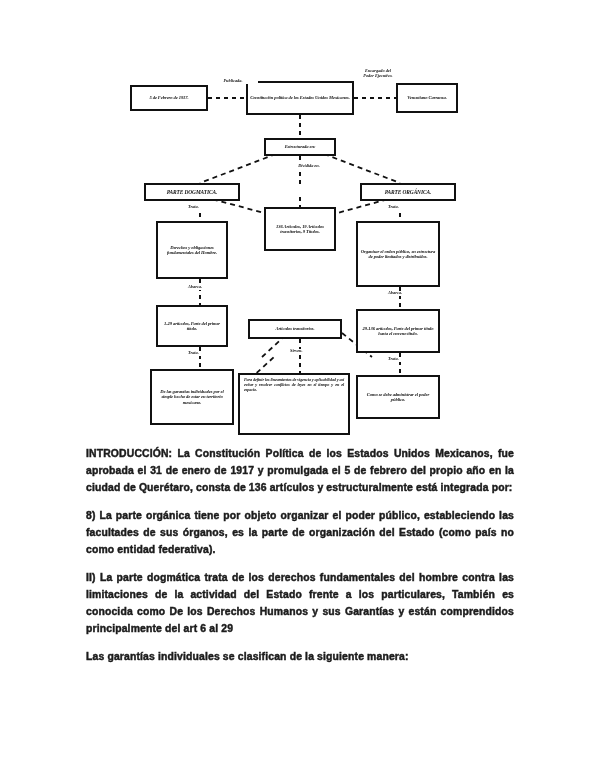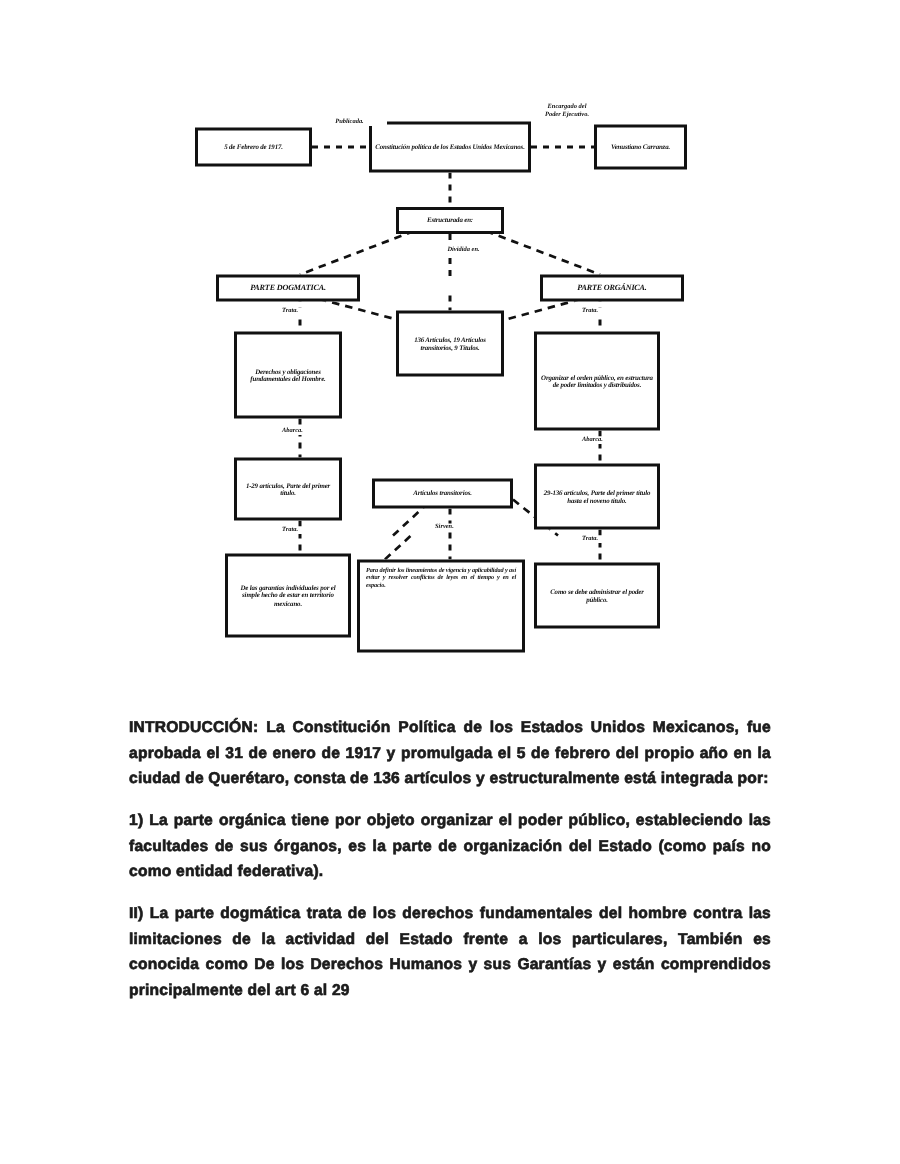--- a/index.html
+++ b/index.html
@@ -79,21 +79,21 @@
     background: #ffffff;
     padding: 0 1px;
     z-index: 4;
     white-space: pre-line;
   }
 
   
   #body-text {
     position: absolute;
     left: 86px;
-    top: 477px;
+    top: 445px;
     width: 428px;
   }
   .para {
     font-family: "Liberation Sans", "DejaVu Sans", sans-serif;
     font-weight: 700;
     font-size: 10.4px;
     line-height: 17px;
     text-align: justify;
     color: #1c1c1c;
     margin: 0 0 11px 0;
@@ -232,17 +232,18 @@
     <div class="edge-label" style="left:160px; top:292px; width:44px; text-align:left; padding-left:6px;">Sirven.</div>
 
     <div class="node tiny justified" style="left:114px; top:316px; width:112px; height:62px;">
       <span>Para definir los lineamientos de vigencia y aplicabilidad y así evitar y resolver conflictos de leyes en el tiempo y en el espacio.</span>
     </div>
 
   </div>
 
   <div id="body-text">
     <p class="para lead">INTRODUCCIÓN: La Constitución Política de los Estados Unidos Mexicanos, fue aprobada el 31 de enero de 1917 y promulgada el 5 de febrero del propio año en la ciudad de Querétaro, consta de 136 artículos y estructuralmente está integrada por:</p>
-    <p class="para">1) La parte orgánica tiene por objeto organizar el poder público, estableciendo las facultades de sus órganos, es la parte de organización del Estado (como país no como entidad federativa).</p>
+    <p class="para">8) La parte orgánica tiene por objeto organizar el poder público, estableciendo las facultades de sus órganos, es la parte de organización del Estado (como país no como entidad federativa).</p>
     <p class="para">II) La parte dogmática trata de los derechos fundamentales del hombre contra las limitaciones de la actividad del Estado frente a los particulares, También es conocida como De los Derechos Humanos y sus Garantías y están comprendidos principalmente del art 6 al 29</p>
+    <p class="para">Las garantías individuales se clasifican de la siguiente manera:</p>
   </div>
 
 </div>
 
 </body></html>

